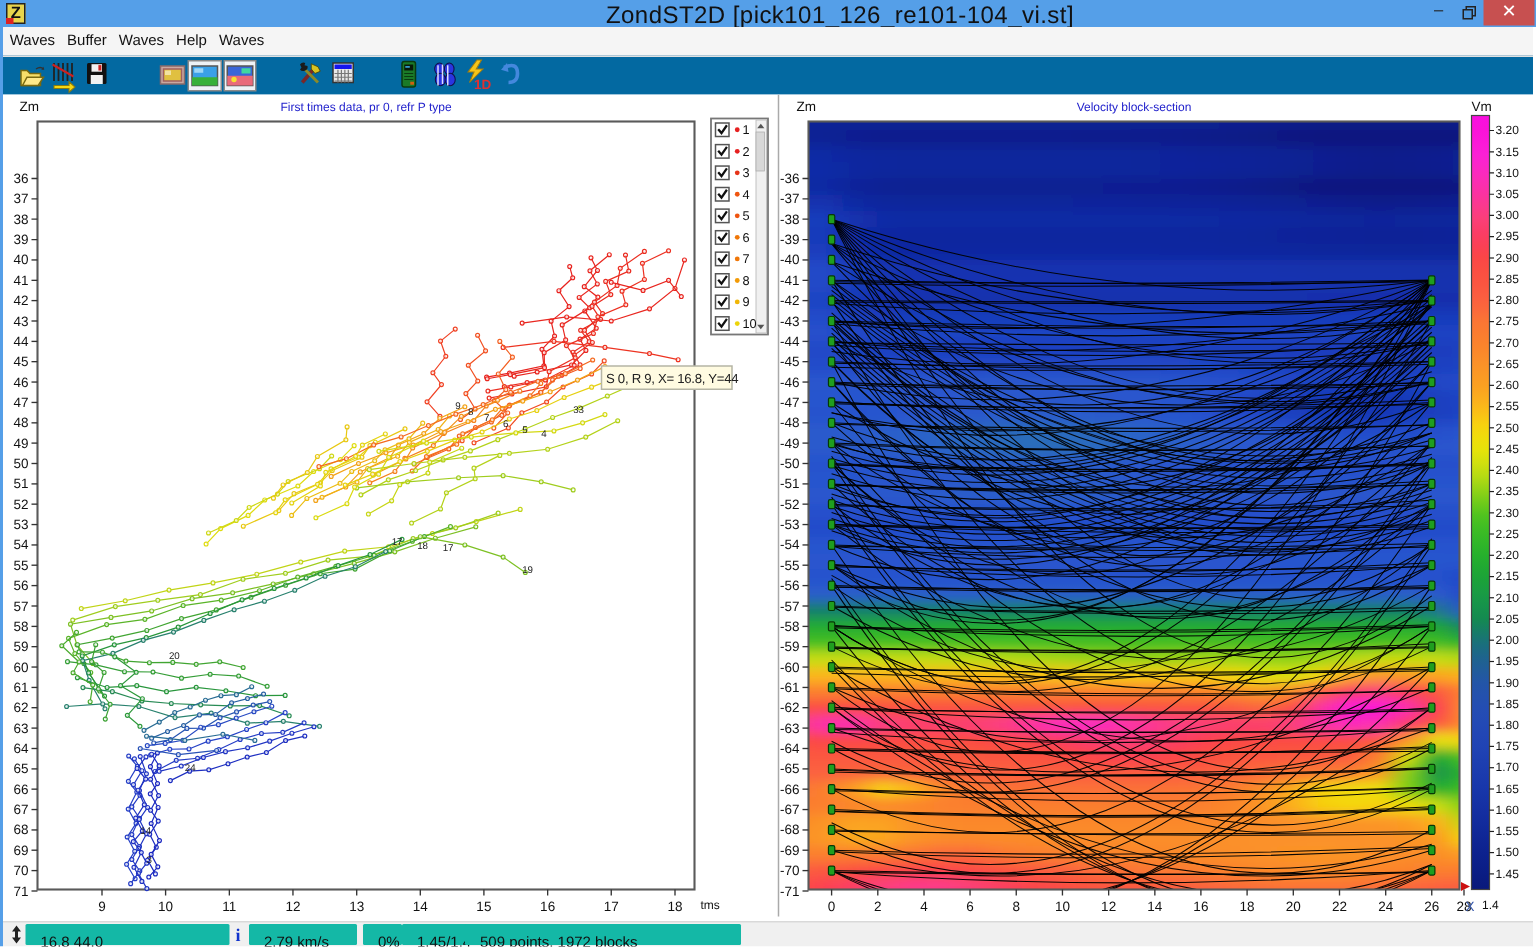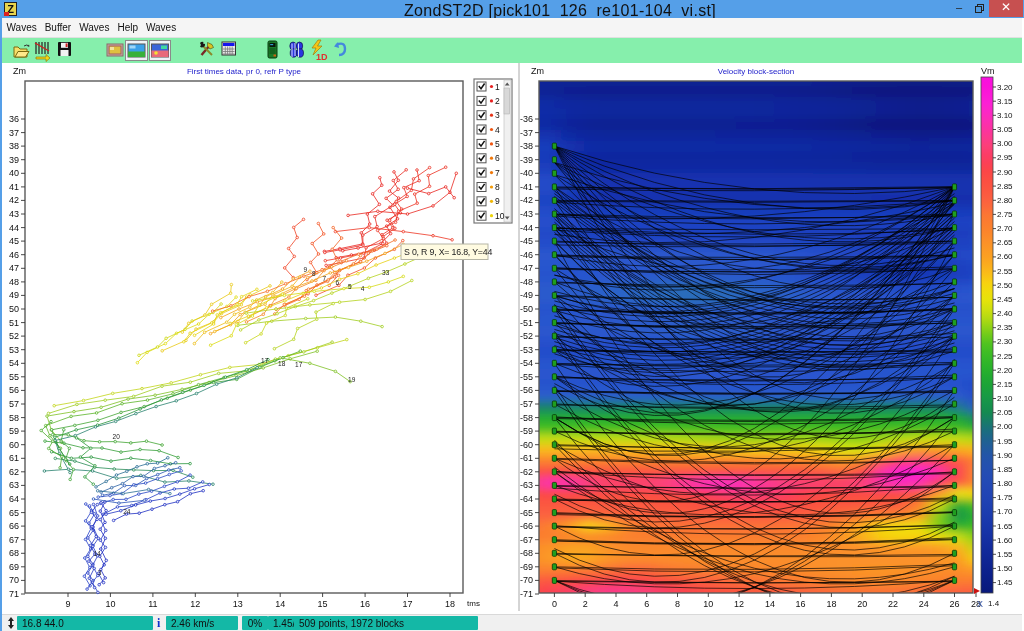--- a/index.html
+++ b/index.html
@@ -3,23 +3,23 @@
 *{margin:0;padding:0;box-sizing:border-box}
 body{width:1024px;height:631px;overflow:hidden;position:relative;font-family:"Liberation Sans",sans-serif;background:#fff}
 .titlebar{position:absolute;left:0;top:0;width:1024px;height:18px;background:#559fe8}
 .title{position:absolute;left:96px;right:0;top:2px;text-align:center;font-size:16px;letter-spacing:0.3px;color:#111}
 .appicon{position:absolute;left:4px;top:2px;width:13px;height:14px;background:#e8d44d;border:1px solid #222;color:#111;font-weight:bold;font-size:11px;line-height:12px;text-align:center}
 .appicon:after{content:"";position:absolute;left:-1px;bottom:-1px;width:5px;height:4px;background:#d22}
 .wbtn{position:absolute;top:0;height:17px;color:#222;font-size:11px;text-align:center}
 .close{left:989px;width:34px;background:#c75050;color:#fff;line-height:15px;font-size:12px}
 .menubar{position:absolute;left:2px;top:18px;width:1020px;height:19px;background:#f5f5f5;font-size:10px;color:#111}
 .menubar span{display:inline-block;padding:4px 3.5px 0 3.5px;margin-left:1px}
-.toolbar{position:absolute;left:2px;top:37px;width:1020px;height:26px;background:#86efac;border-top:1px solid #e0e0e0}
+.toolbar{position:absolute;left:2px;top:37px;width:1020px;height:26px;background:#0369a1;border-top:1px solid #e0e0e0}
 .statusbar{position:absolute;left:2px;top:614px;width:1020px;height:17px;background:#f0f0f0;border-top:1px solid #d9d9d9;font-size:10px;color:#111}
-.sb{position:absolute;top:1px;height:14px;border:2px solid #14b8a6;border-radius:1px;padding:0 3px;background:#14b8a6}
+.sb{position:absolute;top:1px;height:14px;border:7px solid #14b8a6;border-radius:1px;padding:0 3px;background:#14b8a6}
 .sideL{position:absolute;left:0;top:0;width:2px;height:631px;background:#559fe8}
 </style></head><body>
 <div class="titlebar">
  <div class="appicon">Z</div>
  <div class="title">ZondST2D [pick101_126_re101-104_vi.st]</div>
  <div class="wbtn" style="left:948px;width:22px;line-height:14px">–</div>
  <div class="wbtn" style="left:970px;width:20px">
       <span style="position:absolute;left:7px;top:4px;width:7px;height:7px;border:1px solid #222;background:transparent"></span>
       <span style="position:absolute;left:5px;top:6px;width:7px;height:7px;border:1px solid #222;background:#4f9ae0"></span>
     </div>
@@ -2981,17 +2981,17 @@
     <text x="495" y="155.7" font-size="8.5" fill="#111">10</text>
 <rect x="401" y="181" width="87" height="15.5" fill="#fffbe1" stroke="#b5b5a5" stroke-width="1"></rect>
     <text x="404" y="192" font-size="8.8" letter-spacing="-0.2" fill="#222">S 0, R 9, X= 16.8, Y=44</text>
 </svg>
 <div class="statusbar">
  <svg width="16" height="15" style="position:absolute;left:2px;top:1px">
       <path d="M7 1 L10 5 L8 5 L8 9 L10 9 L7 13 L4 9 L6 9 L6 5 L4 5 Z" fill="#222"></path>
     </svg>
  <div class="sb" style="left:15px;width:136px">16.8 44.0</div>
  <div style="position:absolute;left:155px;top:1px;width:7px;height:13px;color:#1133cc;font-weight:bold;font-family:'Liberation Serif',serif;font-size:12px">i</div>
- <div class="sb" style="left:164px;width:72px">2.46 km/s</div>
+ <div class="sb" style="left:164px;width:72px">2.79 km/s</div>
  <div class="sb" style="left:240px;width:26px;text-align:center">0%</div>
  <div class="sb" style="left:266px;width:55px">1.45/1.4</div>
- <div class="sb" style="left:292px;width:184px">509 points,  1972 blocks</div>
+ <div class="sb" style="left:308px;width:184px">509 points,  1972 blocks</div>
 </div>
 <div class="sideL"></div>
 </body></html>

